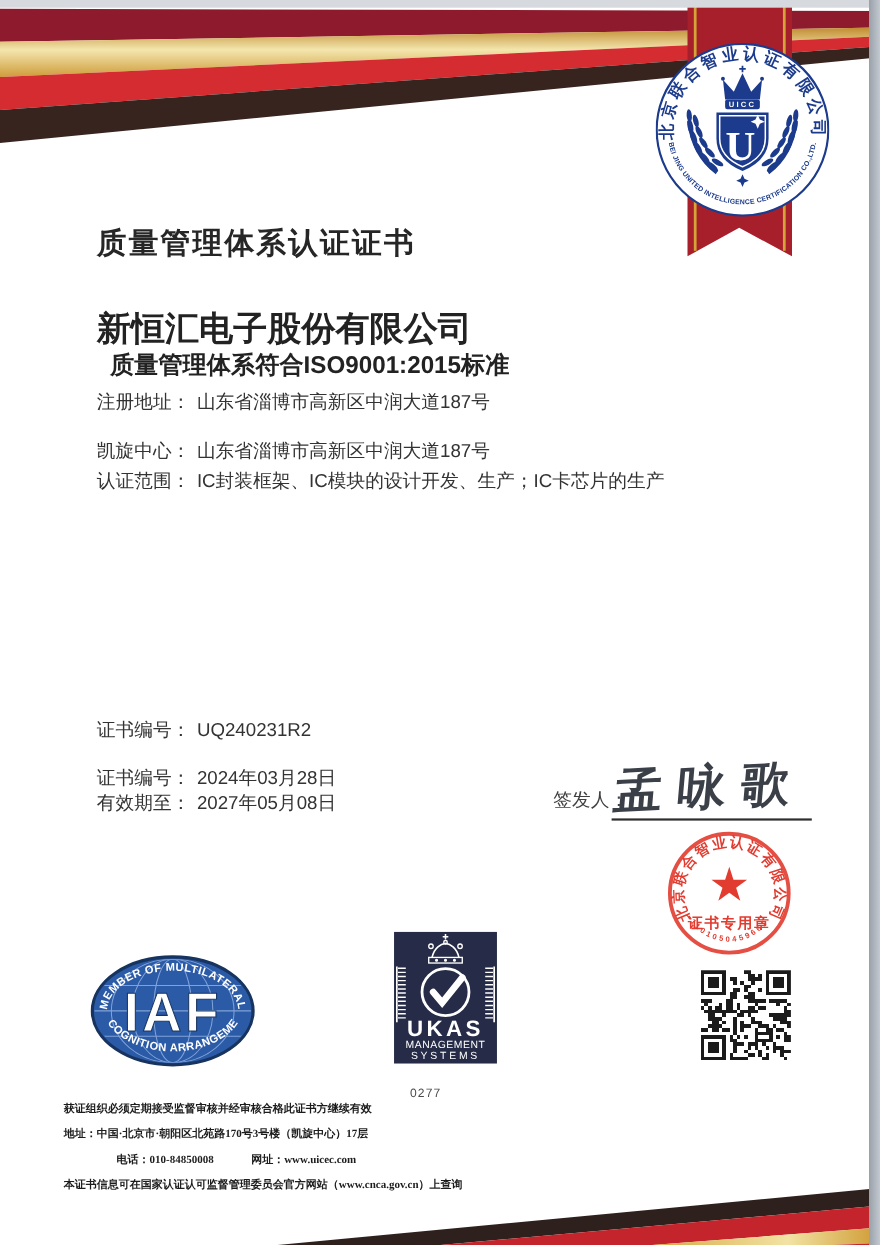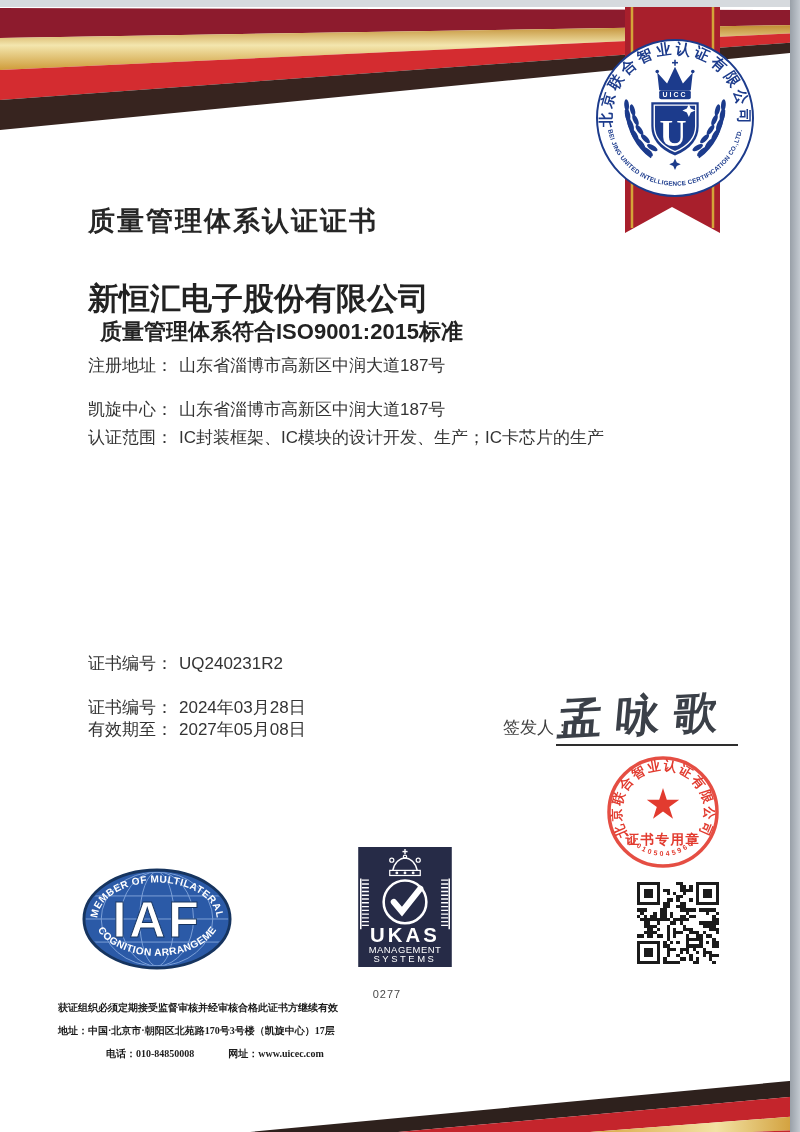--- a/index.html
+++ b/index.html
@@ -405,20 +405,21 @@
       <rect x="0" y="18" width="7" height="7" fill="#1b1b1b"></rect>
       <rect x="1" y="19" width="5" height="5" fill="#ffffff"></rect>
       <rect x="2" y="20" width="3" height="3" fill="#1b1b1b"></rect>
     </svg>
 
   <div class="abs footer-line" style="top:1001px">获证组织必须定期接受监督审核并经审核合格此证书方继续有效</div>
   <div class="abs footer-line" style="top:1024px">地址：中国·北京市·朝阳区北苑路170号3号楼（凯旋中心）17层</div>
   <div class="abs footer-line" style="top:1047px">
     <span class="gap">电话：010-84850008</span><span>网址：www.uicec.com</span>
   </div>
+  <div class="abs footer-line" style="top:1070px">本证书信息可在国家认证认可监督管理委员会官方网站（www.cnca.gov.cn）上查询</div>
 
   <svg class="abs" style="left:0;top:1060px" width="800" height="72" viewBox="0 0 800 72">
     <defs>
       <linearGradient id="goldGrad2" x1="0" y1="0" x2="1" y2="0">
         <stop offset="0" stop-color="#d8a742"></stop>
           <stop offset="0.6" stop-color="#f2e3a4"></stop>
         <stop offset="1" stop-color="#cf9a33"></stop>
       </linearGradient>
     </defs>
     <polygon points="250,72 800,20 800,36 398,72" fill="#2e211d"></polygon>

